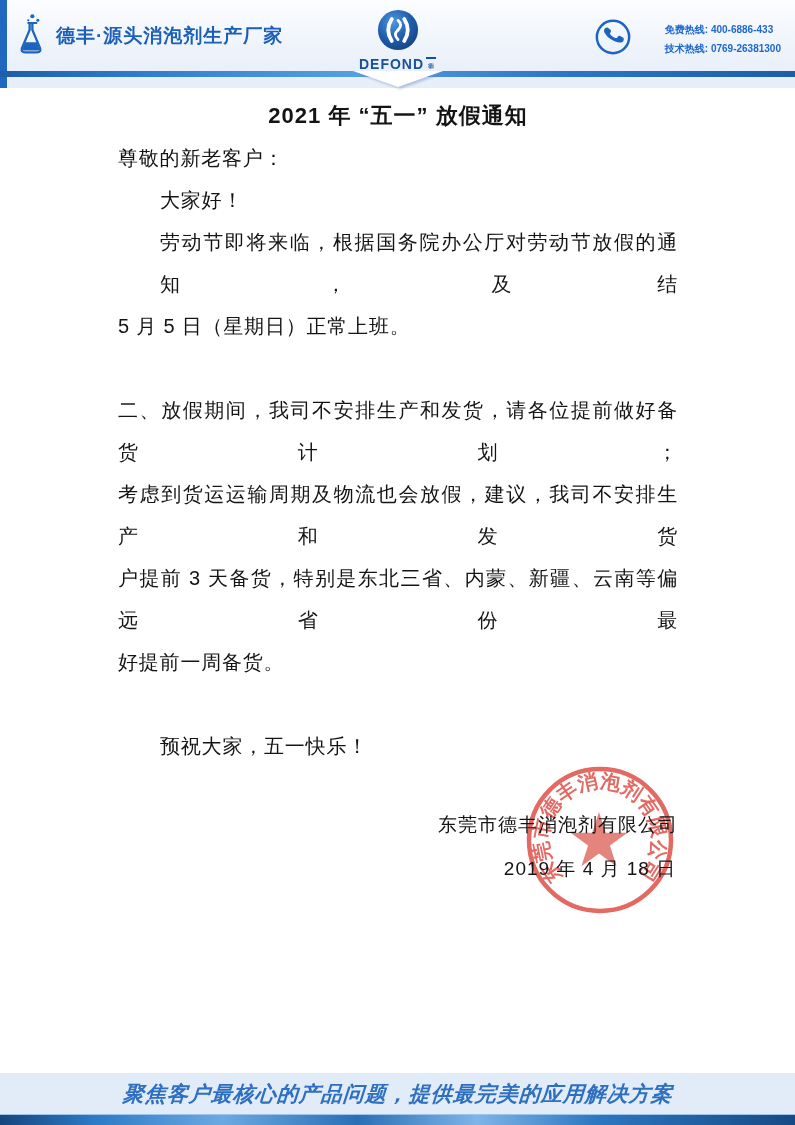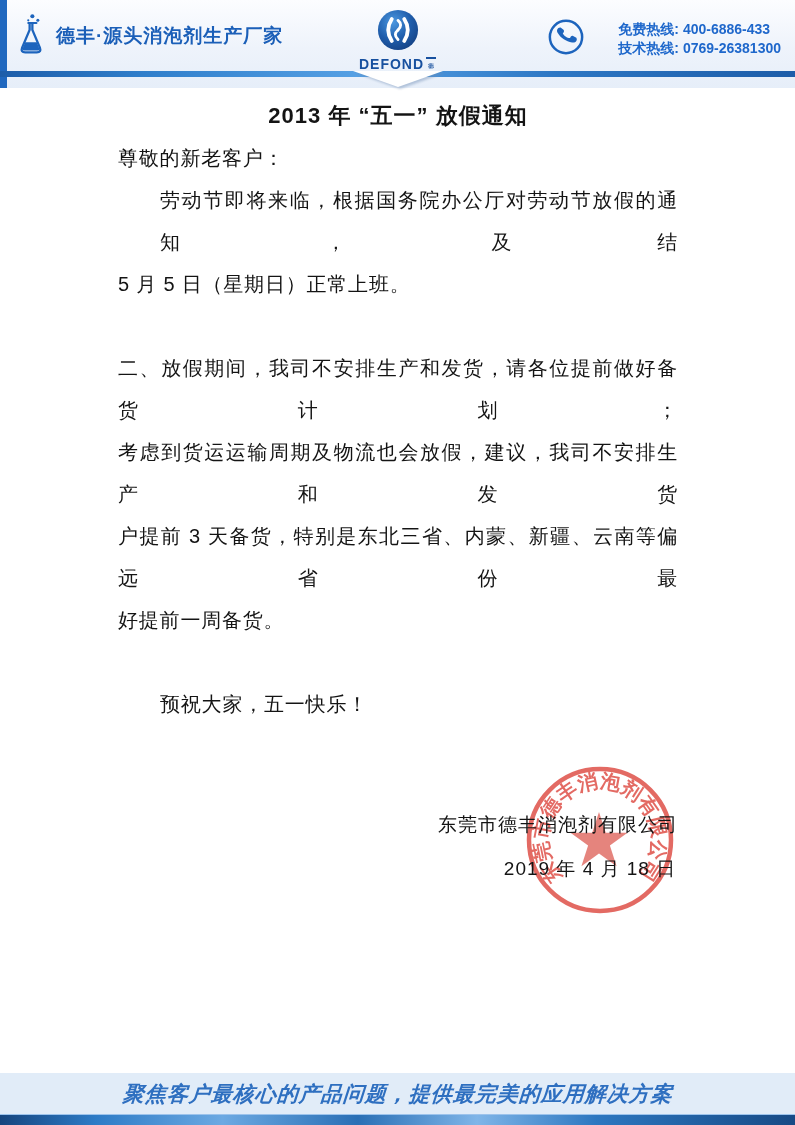--- a/index.html
+++ b/index.html
@@ -12,21 +12,21 @@
   .stripe{position:absolute;left:0;top:0;width:7px;height:88px;background:#2068bf;}
   .brand{position:absolute;left:16px;top:13px;display:flex;align-items:center;gap:10px;}
   .brand-text{font-size:19px;font-weight:700;color:#1b5fb8;letter-spacing:1px;white-space:nowrap;}
   .logo{position:absolute;left:0;right:0;top:9px;display:flex;flex-direction:column;align-items:center;pointer-events:none;}
   .logo-row{display:flex;align-items:flex-start;gap:2px;margin-top:1px;}
   .logo-word{font-size:14px;font-weight:700;color:#17509f;letter-spacing:1px;}
   .logo-sub{font-size:6px;line-height:6px;color:#17509f;writing-mode:vertical-lr;letter-spacing:0;
             border:1px solid #17509f;padding:0 1px;margin-top:1px;}
   .hotlines{position:absolute;right:14px;top:18px;display:flex;align-items:center;gap:9px;}
   .hotline-lines{display:flex;flex-direction:column;}
-  .hotline{font-size:14px;line-height:19px;font-weight:700;color:#1e67cb;white-space:nowrap;margin-left:24px;}
+  .hotline{font-size:10px;line-height:19px;font-weight:700;color:#1e67cb;white-space:nowrap;margin-left:24px;}
   .header-line{position:absolute;left:0;top:71px;width:795px;height:6px;
                background:linear-gradient(90deg,#1d5da9 0%,#2f7ecb 18%,#55a0e4 45%,#2d77c4 70%,#1d5da9 100%);}
   .notch{position:absolute;left:353px;top:71px;width:0;height:0;
          border-left:45px solid transparent;border-right:45px solid transparent;border-top:16px solid #ffffff;
          filter:drop-shadow(2px 2px 1px rgba(110,140,180,.45));}
 
   
   .doc{position:absolute;left:118px;top:95px;width:560px;z-index:2;}
   .title{line-height:42px;font-size:22px;font-weight:700;text-align:center;letter-spacing:1px;}
   .line{line-height:42px;font-size:20px;letter-spacing:0.8px;white-space:nowrap;}
@@ -119,22 +119,23 @@
           <span>0769-26381300</span>
         </span>
       </span>
     </div>
 
     <div class="header-line"></div>
     <div class="notch"></div>
   </header>
 
   <main class="doc">
-    <div class="title">2013 年 “五一” 放假通知</div>
+    <div class="title">2021 年 “五一” 放假通知</div>
     <div class="line">尊敬的新老客户：</div>
+    <div class="line ind2">大家好！</div>
     <div class="line ind2 just">劳动节即将来临，根据国务院办公厅对劳动节放假的通知，及结</div>
     <div class="line">5 月 5 日（星期日）正常上班。</div>
     <div class="line blank"></div>
     <div class="line just">二、放假期间，我司不安排生产和发货，请各位提前做好备货计划；</div>
     <div class="line just">考虑到货运运输周期及物流也会放假，建议，我司不安排生产和发货</div>
     <div class="line just">户提前 3 天备货，特别是东北三省、内蒙、新疆、云南等偏远省份最</div>
     <div class="line">好提前一周备货。</div>
     <div class="line blank"></div>
     <div class="line ind2">预祝大家，五一快乐！</div>
   </main>

